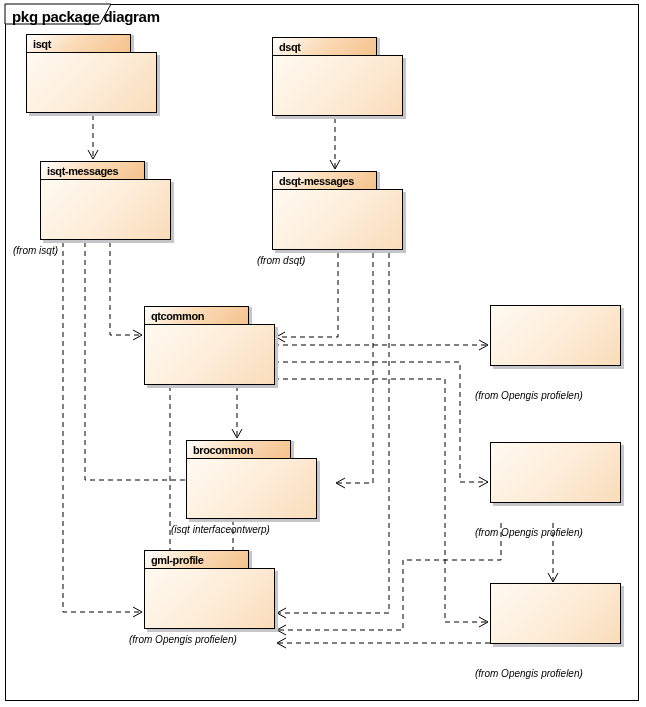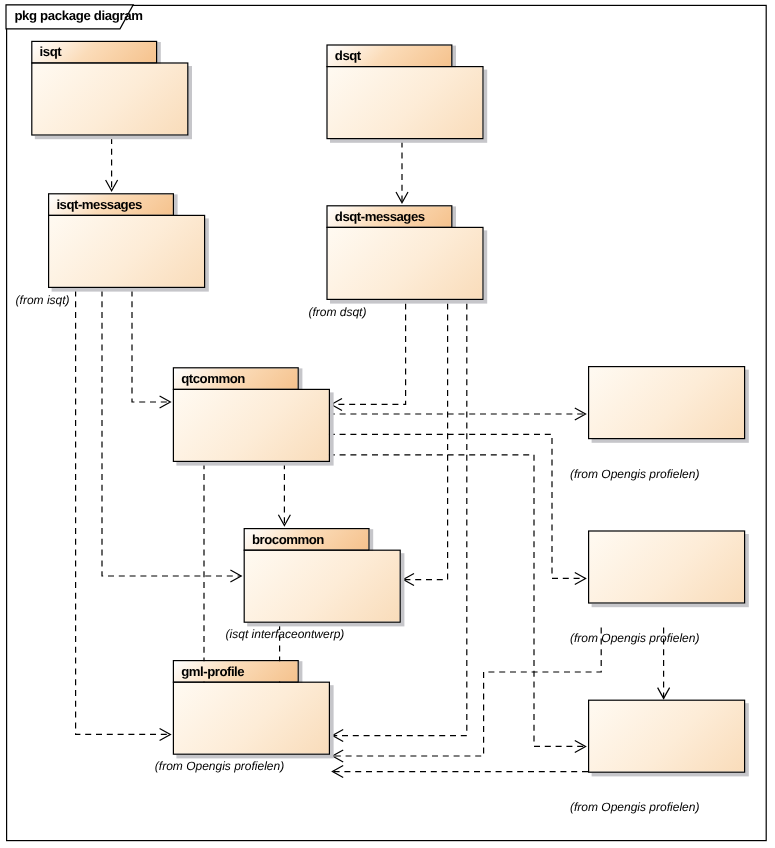--- a/index.html
+++ b/index.html
@@ -2,21 +2,21 @@
 <html><head>
 <meta charset="utf-8">
 <style>
   html,body{margin:0;padding:0;background:#ffffff;}
   #canvas{position:relative;width:646px;height:707px;background:#ffffff;
           font-family:"Liberation Sans",sans-serif;overflow:hidden;}
   
   #frame{position:absolute;left:5px;top:4px;width:634px;height:697px;
          border:1px solid #000;box-sizing:border-box;z-index:0;}
   #diagram-title{position:absolute;left:12px;top:8px;z-index:3;
-         font-size:11px;font-weight:bold;color:#000;letter-spacing:-0.3px;white-space:nowrap;}
+         font-size:15px;font-weight:bold;color:#000;letter-spacing:-0.3px;white-space:nowrap;}
   
   #wires{position:absolute;left:0;top:0;width:646px;height:707px;z-index:1;}
   .dep{fill:none;stroke:#000;stroke-width:1;stroke-dasharray:5,4;}
   
   .pkg{position:absolute;z-index:2;width:160px;}
   .tab{position:relative;width:105px;height:19px;box-sizing:border-box;border:1px solid #000;
        background:linear-gradient(135deg,#ffffff 0%,#fbdcb9 45%,#f5c28d 100%);
        box-shadow:3px 1px 0 #c6c6ca;}
   .pname{position:absolute;left:6px;top:3px;font-size:11px;font-weight:bold;color:#000;
        letter-spacing:-0.4px;white-space:nowrap;}
@@ -26,21 +26,21 @@
        box-shadow:3px 3px 0 #c6c6ca;}
   .from{position:absolute;top:84px;left:-15px;width:161px;
        font-size:10px;font-style:italic;color:#000;white-space:nowrap;}
   
   #p-isqt{left:26px;top:34px;}
   #p-dsqt{left:272px;top:37px;}
   #p-isqt-messages{left:28px;top:161px;padding-left:12px;}
   #p-dsqt-messages{left:272px;top:171px;}
   #p-qtcommon{left:144px;top:306px;}
   #p-swe-profile{left:490px;top:306px;}
-  #p-brocommon{left:203px;top:440px;}
+  #p-brocommon{left:186px;top:440px;}
   #p-sa-profile{left:490px;top:443px;}
   #p-gml-profile{left:144px;top:550px;}
   #p-om-profile{left:490px;top:584px;}
 </style>
 </head>
 <body>
 
 <div id="canvas">
 
   <div id="frame"></div>

